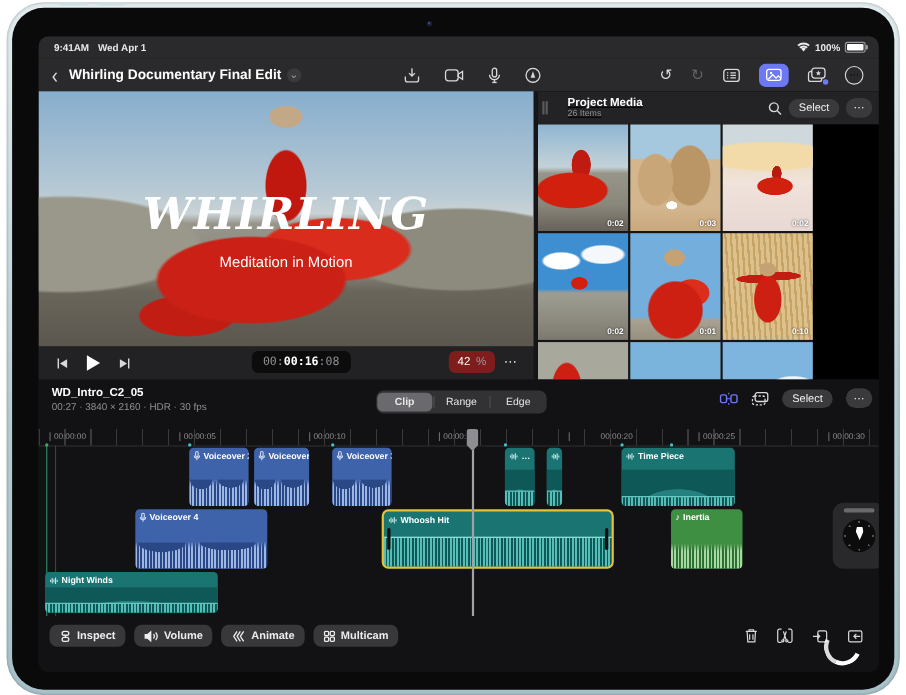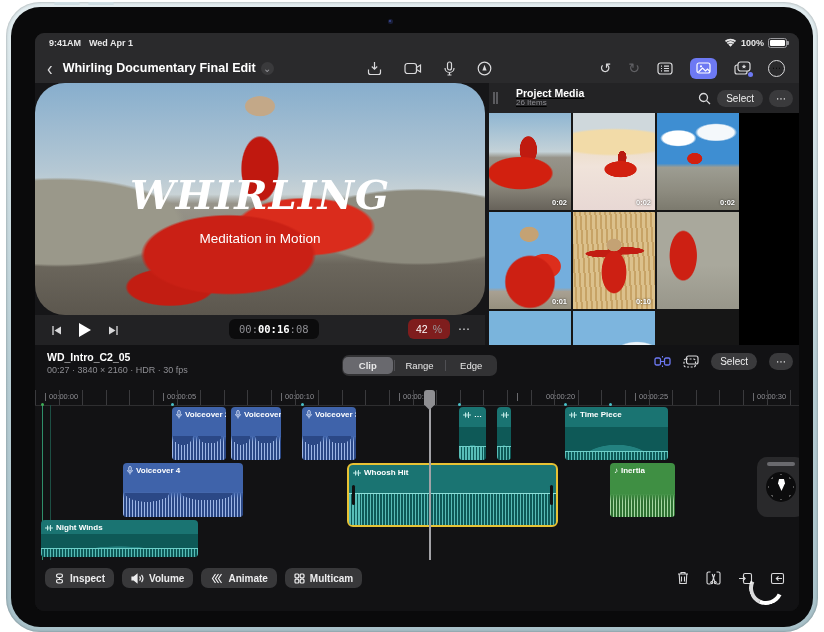--- a/index.html
+++ b/index.html
@@ -40,21 +40,21 @@
 
   
   .viewer{position:absolute;left:0;top:50px;width:450px;height:232px;overflow:hidden;background:
     radial-gradient(ellipse 24px 16px at 50% 10%,#c3a888 0 60%,transparent 65%),
     radial-gradient(ellipse 30px 52px at 50% 37%,#c0180f 0 60%,transparent 64%),
     radial-gradient(ellipse 135px 62px at 43% 74%,#ca2015 0 62%,transparent 65%),
     radial-gradient(ellipse 110px 46px at 60% 62%,#da2c1c 0 60%,transparent 64%),
     radial-gradient(ellipse 70px 30px at 30% 88%,#c21d12 0 60%,transparent 64%),
     radial-gradient(ellipse 180px 60px at 85% 62%,#8d8b7e 0 60%,transparent 64%),
     radial-gradient(ellipse 200px 70px at 5% 60%,#9a988a 0 60%,transparent 64%),
-    linear-gradient(180deg,#87aecd 0%,#b5c8d4 38%,#c9d3d6 48%,#97948a 52%,#8a877b 70%,#6b665c 78%,#5c574e 100%); border-radius: 30px;}
+    linear-gradient(180deg,#87aecd 0%,#b5c8d4 38%,#c9d3d6 48%,#97948a 52%,#8a877b 70%,#6b665c 78%,#5c574e 100%);}
   .v-title{position:absolute;left:0;top:88px;width:100%;text-align:center;color:#fff;
     font-family:"DejaVu Serif",serif;font-style:italic;font-weight:bold;font-size:40px;letter-spacing:1px;}
   .v-sub{position:absolute;left:0;top:148px;width:100%;text-align:center;color:#fff;font-size:13.5px;}
   .transport{position:absolute;left:0;top:282px;width:450px;height:30px;background:#222224;display:flex;align-items:center;}
   .tr-icons{display:flex;align-items:center;gap:17px;margin-left:16px;color:#d9d9db;}
   .play-tri{width:0;height:0;border-left:12px solid #fff;border-top:7px solid transparent;border-bottom:7px solid transparent;}
   .tc-pill{position:absolute;left:194px;top:4px;height:20px;background:#0c0c0d;border-radius:6px;display:flex;align-items:center;
     padding:0 10px;font-family:"DejaVu Sans Mono",monospace;font-size:10.5px;color:#8e8e93;}
   .tc-pill b{color:#fff;font-weight:bold;}
   .zoom-grp{position:absolute;right:14px;top:4px;display:flex;align-items:center;gap:8px;}
@@ -301,20 +301,23 @@
                 </svg>
             </span>
             <span class="pill">Select</span>
             <span class="pill round">⋯</span>
           </span>
         </div>
         <div class="m-grid">
           <div class="cell t1">
               <span class="dur">0:02</span>
             </div>
+          <div class="cell t2">
+              <span class="dur">0:03</span>
+            </div>
           <div class="cell t3">
               <span class="dur">0:02</span>
             </div>
           <div class="cell t4">
               <span class="dur">0:02</span>
             </div>
           <div class="cell t5">
               <span class="dur">0:01</span>
             </div>
           <div class="cell t6">
@@ -436,21 +439,21 @@
           <div class="clip blue" style="left:88px;top:58px;width:120px;height:54px;">
             <span class="lbl">
                 <svg width="6" height="9" viewBox="0 0 6 9" fill="none" stroke="#cdd9f2" stroke-width="1">
                   <rect x="1.8" y=".5" width="2.4" height="4.6" rx="1.2"></rect>
                   <path d="M.6 4a2.4 2.4 0 0 0 4.8 0M3 6.6V8.4"></path>
                 </svg>
                 <span>Voiceover 4</span>
               </span>
             <div class="wf" style="height:44%;"></div>
           </div>
-          <div class="clip teal sel-clip" style="left:312px;top:58px;width:211px;height:64px;">
+          <div class="clip teal sel-clip" style="left:312px;top:58px;width:211px;height:54px;">
             <span class="lbl">
                 <svg width="8" height="8" viewBox="0 0 8 8" stroke="#bfe8e4" fill="none" stroke-width="1">
                   <path d="M1 3v2M2.5 1.5v5M4 2.5v3M5.5 1v6M7 3v2"></path>
                 </svg>
                 <span>Whoosh Hit</span>
               </span>
             <div class="wf" style="height:52%;"></div>
             <div class="hline" style="bottom:52%;"></div>
             <span class="handle" style="left:3px;"></span>
             <span class="handle" style="right:3px;"></span>

